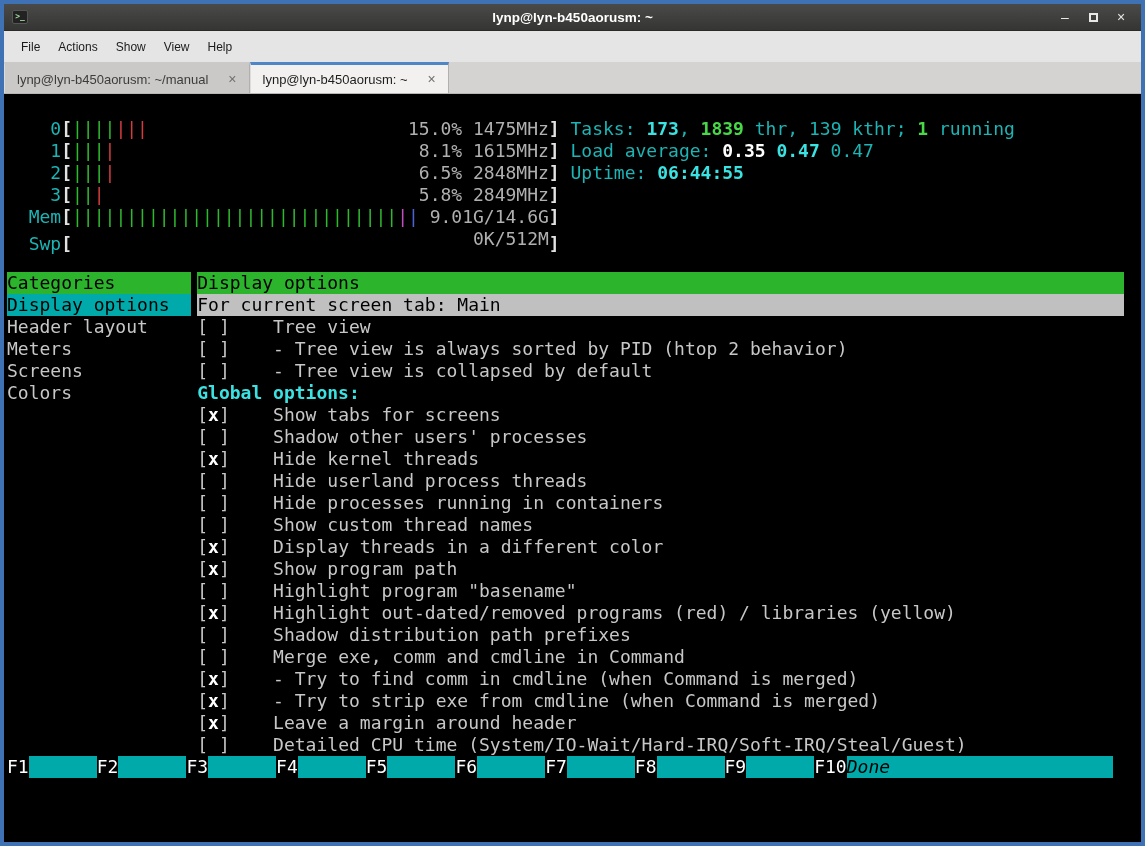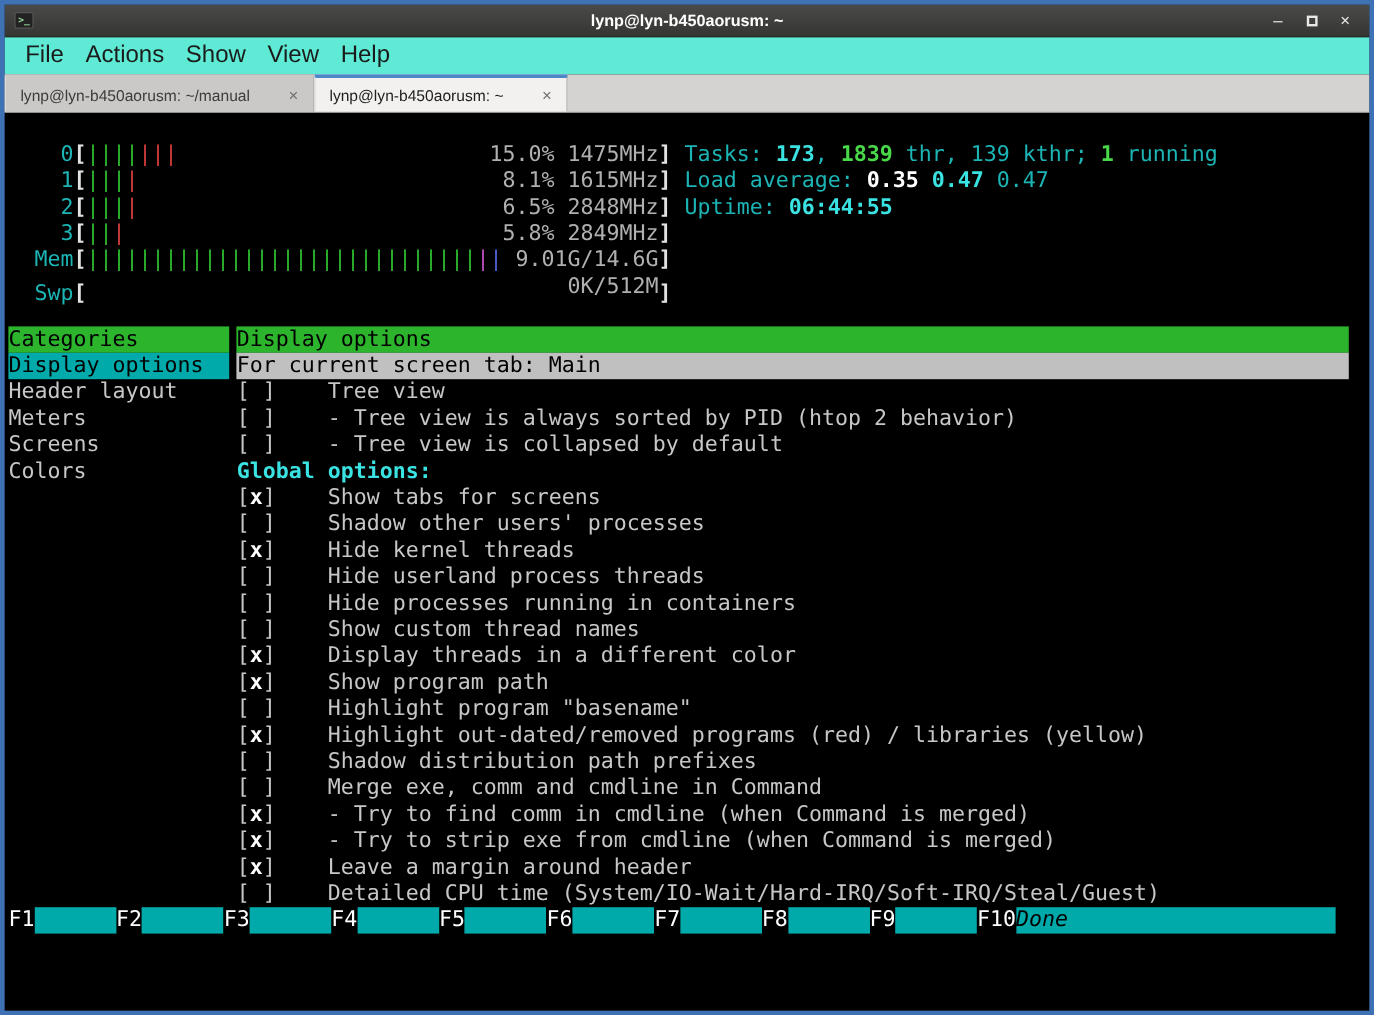--- a/index.html
+++ b/index.html
@@ -33,43 +33,43 @@
     pointer-events: none;
   }
   .tb-controls { margin-left: auto; display: flex; gap: 12px; padding-right: 12px; z-index: 2; }
   .tb-btn { width: 16px; height: 16px; display: flex; align-items: center; justify-content: center;
             color: #e8e8e8; font-size: 14px; line-height: 1; }
   .tb-max-box { width: 9px; height: 9px; border: 2px solid #e8e8e8; }
 
   
   .menubar {
     flex: 0 0 31px; height: 31px;
-    background: #5eead4; color: #1b1b1b;
+    background: #e5e5e5; color: #1b1b1b;
     display: flex; align-items: center;
-    font-size: 20px; padding-left: 8px;
+    font-size: 12px; padding-left: 8px;
   }
   .menu-item { padding: 0 9px; height: 100%; display: flex; align-items: center; }
 
   
   .tabbar {
     flex: 0 0 32px; height: 32px;
     background: #d5d3d1;
     display: flex; align-items: stretch;
     border-bottom: 1px solid #b8b6b4;
   }
   .tab {
     display: flex; align-items: center;
     padding: 0 12px; font-size: 13px; color: #3c3c3c;
     background: #cbc9c7;
     border-right: 1px solid #b2b0ae; border-left: 1px solid #dedcda;
     border-top: 3px solid transparent;
     min-width: 180px;
   }
   .tab.active { background: #f2f1f0; border-top: 3px solid #4e87c8; color: #1e1e1e; }
-  .tab-label { margin-right: 32px; white-space: nowrap; }
+  .tab-label { margin-right: 20px; white-space: nowrap; }
   .tab-close { color: #707070; font-size: 14px; line-height: 1; }
 
   
   .terminal {
     flex: 1; background: #000;
     font-family: "DejaVu Sans Mono", monospace;
     font-size: 18px; line-height: 22px;
     color: #c7c7c7;
     padding: 2px 0 0 3px;
     overflow: hidden;

